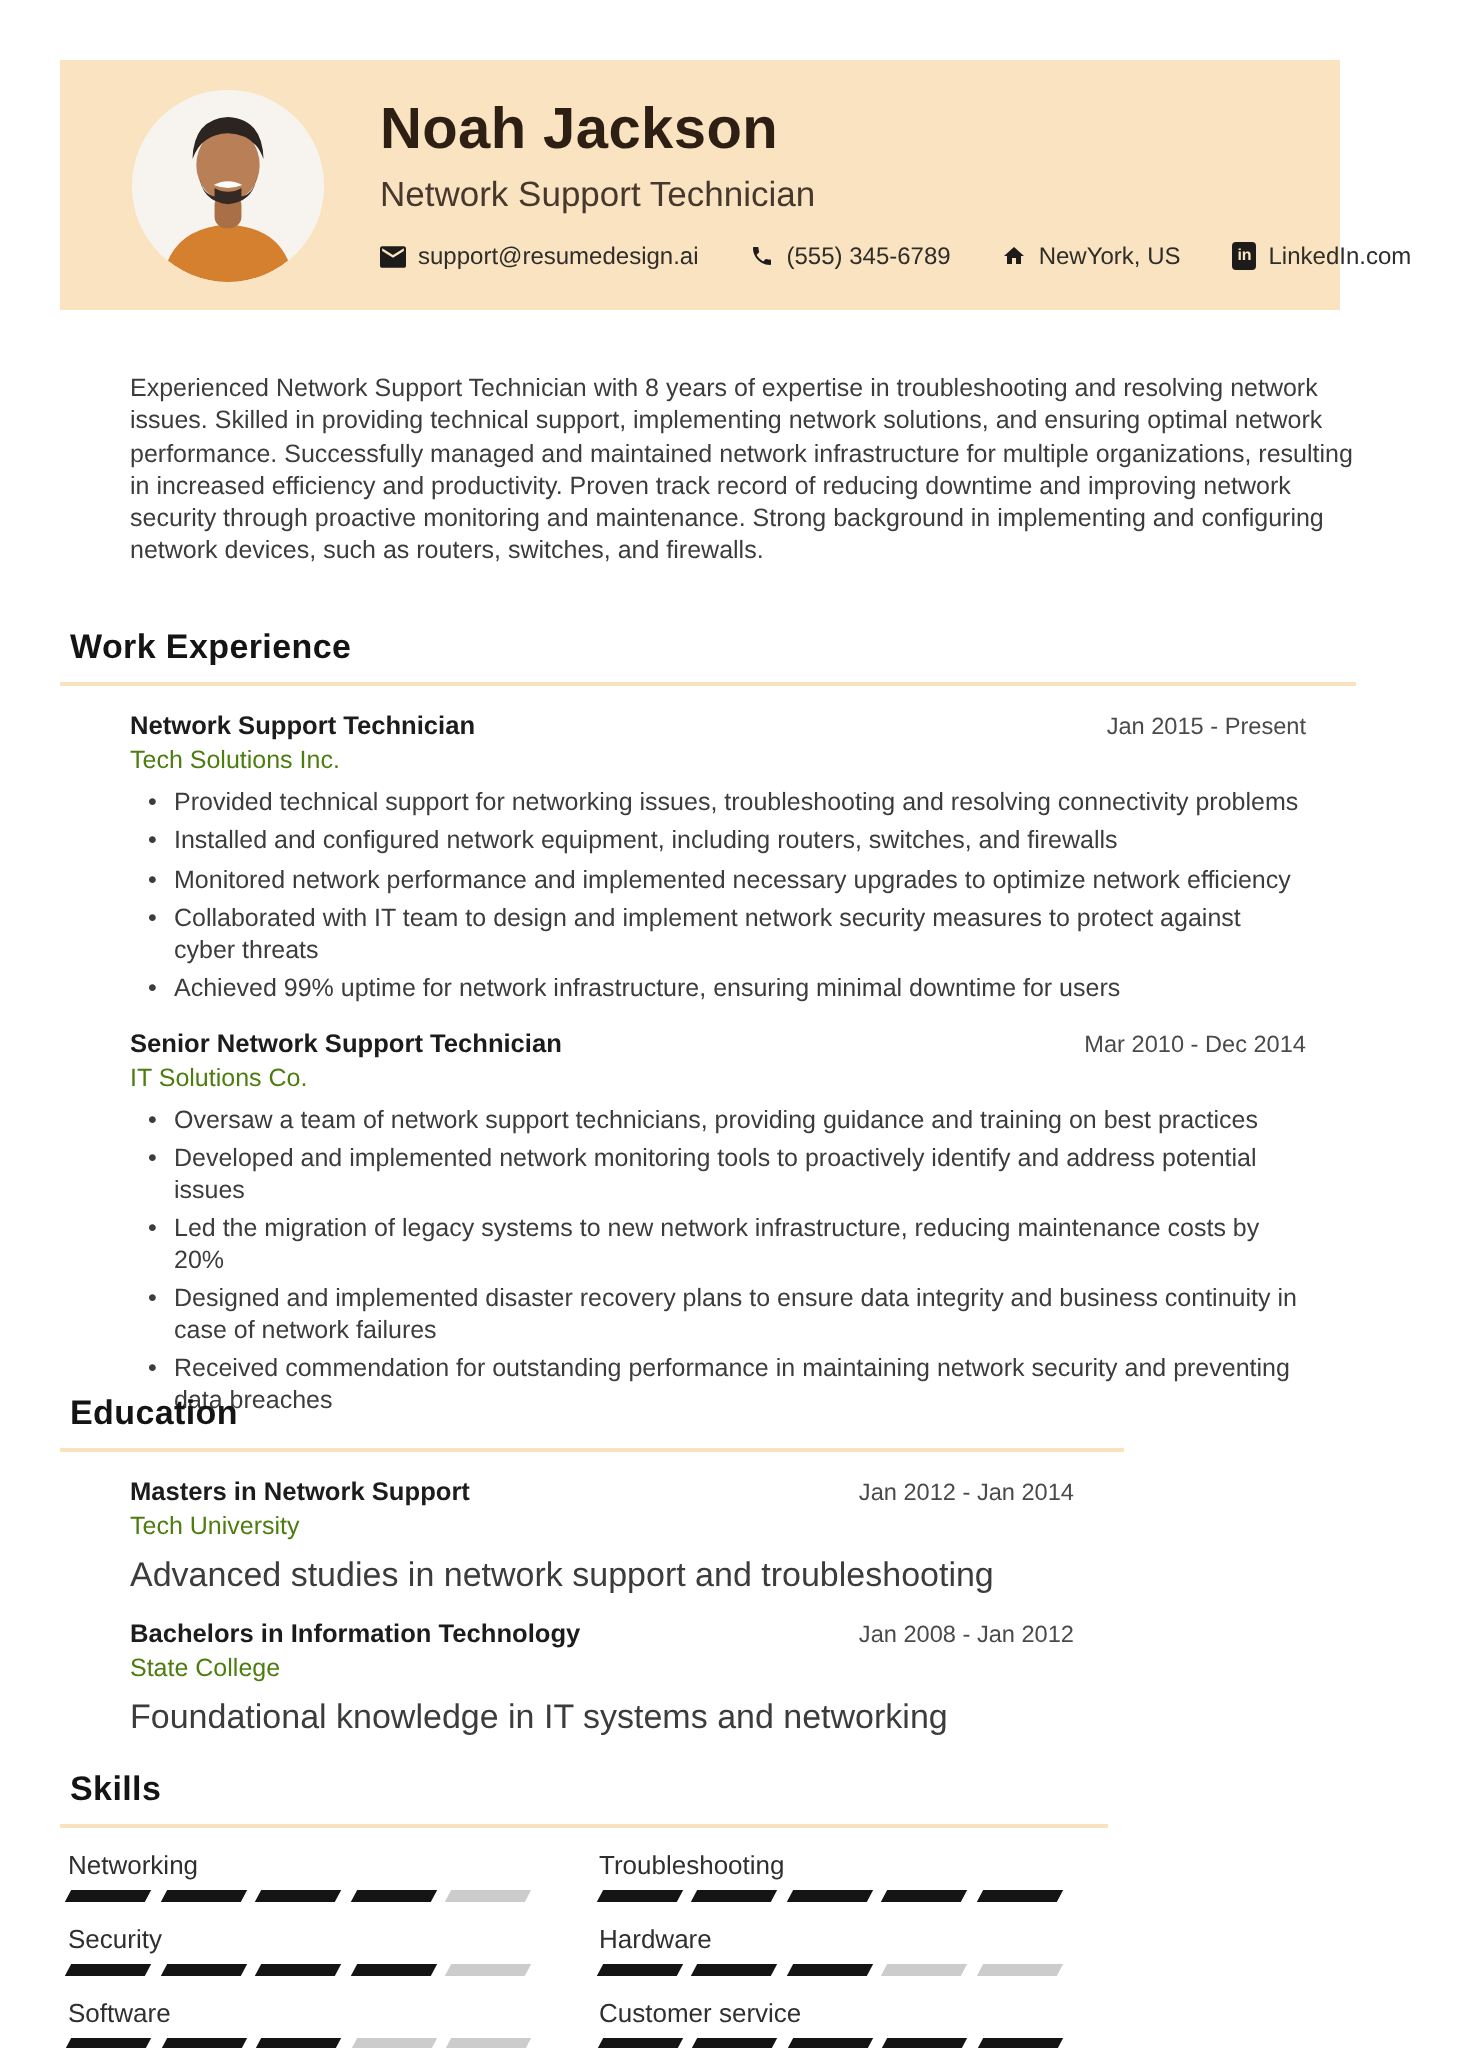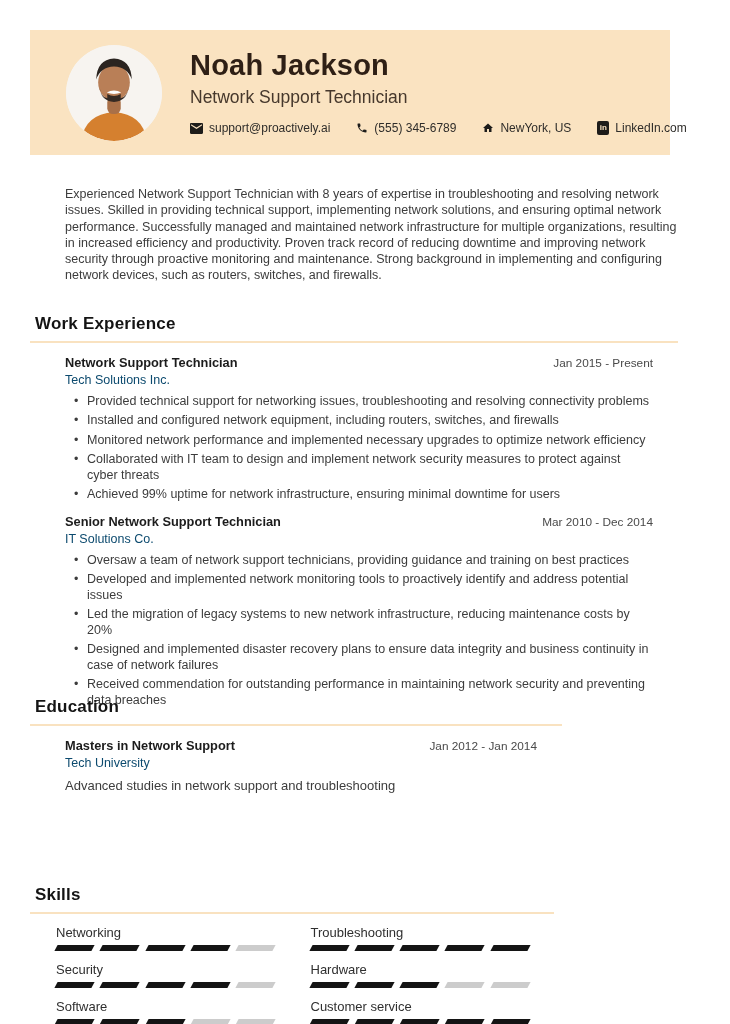--- a/index.html
+++ b/index.html
@@ -101,25 +101,25 @@
     font-weight: bold;
     color: #1c1c1c;
   }
   .entry-date {
     font-size: 11.8px;
     color: #4a4a4a;
     flex: 0 0 auto;
   }
   .entry-sub {
     font-size: 12.5px;
-    color: #0c4a6e;
+    color: #4d7c0f;
     margin-top: 3px;
   }
   .entry-desc {
-    font-size: 13px;
+    font-size: 17px;
     color: #3c3c3c;
     margin-top: 8px;
   }
   ul.bullets {
     margin: 7px 0 0 0;
     padding-left: 22px;
     list-style: none;
   }
   ul.bullets li {
     font-size: 12.5px;
@@ -130,21 +130,21 @@
   }
   ul.bullets li::before {
     content: "•";
     position: absolute;
     left: -13px;
     color: #3c3c3c;
   }
 
   
   .skills-grid {
-    margin: 11px 55px 0 56px;
+    margin: 11px 55px 0 34px;
     display: grid;
     grid-template-columns: 1fr 1fr;
     column-gap: 36px;
     row-gap: 11px;
   }
   .skill-label {
     font-size: 13px;
     color: #2f2f2f;
     margin-bottom: 5px;
   }
@@ -185,21 +185,21 @@
   <div class="header-text">
     <div class="name">Noah Jackson</div>
     <div class="role">Network Support Technician</div>
     <div class="contacts">
       <div class="contact">
         <span>
           <svg width="13" height="11" viewBox="0 0 24 20">
               <path fill="#1d1c1a" d="M22 0H2C.9 0 0 .9 0 2v16c0 1.1.9 2 2 2h20c1.1 0 2-.9 2-2V2c0-1.1-.9-2-2-2zm0 4.5-10 6.25L2 4.5V2l10 6.25L22 2v2.5z"></path>
             </svg>
         </span>
-        <span>support@proactively.ai</span>
+        <span>support@resumedesign.ai</span>
       </div>
       <div class="contact">
         <span>
           <svg width="12" height="12" viewBox="0 0 24 24">
               <path fill="#1d1c1a" d="M6.6 10.8c1.4 2.8 3.8 5.2 6.6 6.6l2.2-2.2c.3-.3.7-.4 1-.2 1.1.4 2.3.6 3.6.6.6 0 1 .4 1 1V20c0 .6-.4 1-1 1C10.6 21 3 13.4 3 4c0-.6.4-1 1-1h3.5c.6 0 1 .4 1 1 0 1.2.2 2.4.6 3.6.1.3 0 .7-.2 1l-2.3 2.2z"></path>
             </svg>
         </span>
         <span>(555) 345-6789</span>
       </div>
       <div class="contact">
@@ -263,20 +263,28 @@
 
     <div class="entry">
       <div class="entry-top">
         <span class="entry-title">Masters in Network Support</span>
         <span class="entry-date">Jan 2012 - Jan 2014</span>
       </div>
       <div class="entry-sub">Tech University</div>
       <div class="entry-desc">Advanced studies in network support and troubleshooting</div>
     </div>
 
+    <div class="entry">
+      <div class="entry-top">
+        <span class="entry-title">Bachelors in Information Technology</span>
+        <span class="entry-date">Jan 2008 - Jan 2012</span>
+      </div>
+      <div class="entry-sub">State College</div>
+      <div class="entry-desc">Foundational knowledge in IT systems and networking</div>
+    </div>
 
   </div>
 </div>
 
 <div class="skills-section">
   <h2 class="section-heading">Skills</h2>
   <div class="skills-grid">
 
     <div class="skill">
       <div class="skill-label">Networking</div>

